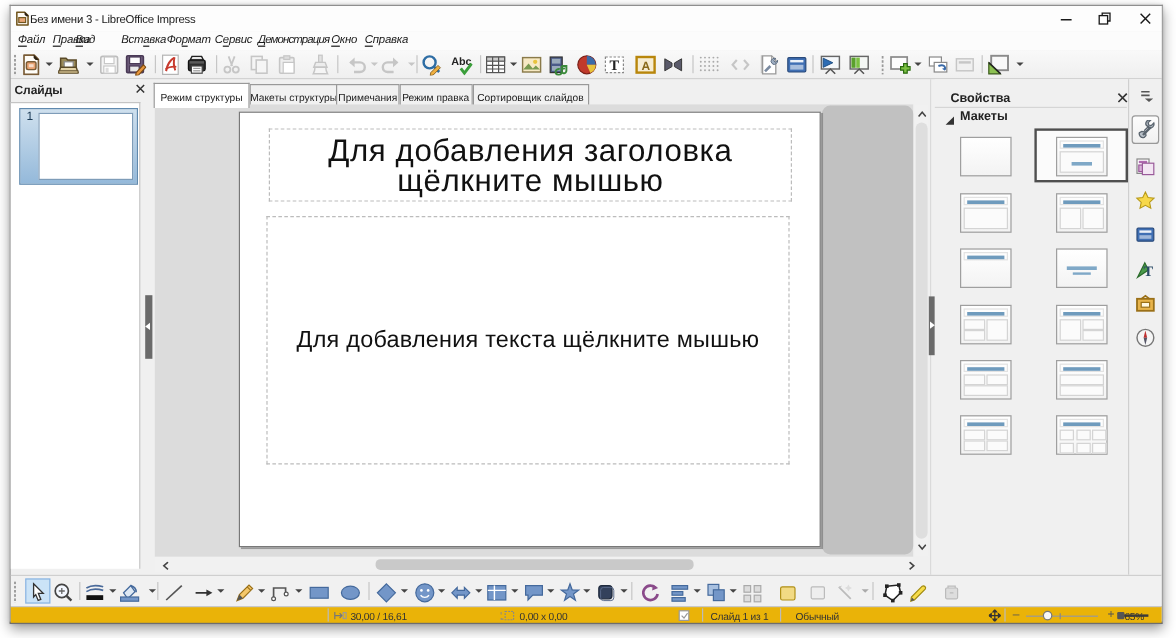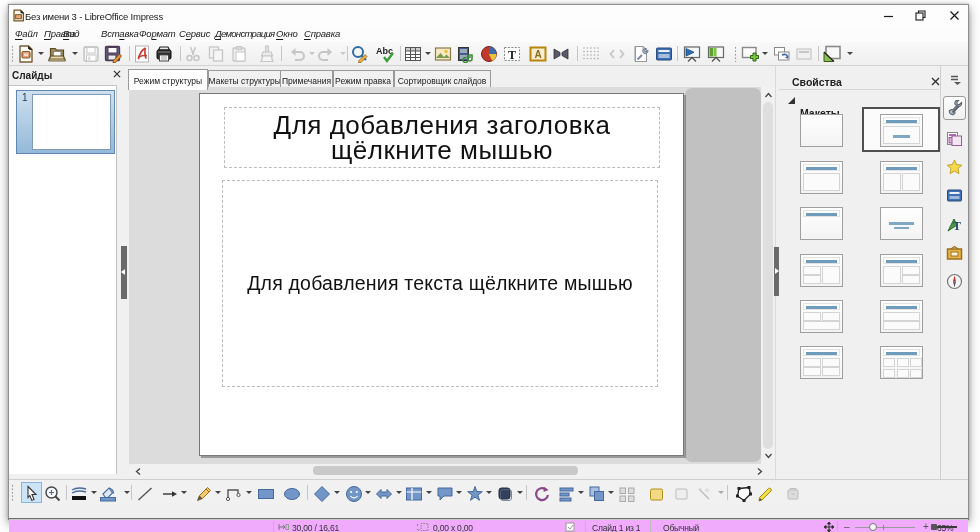--- a/index.html
+++ b/index.html
@@ -37,35 +37,35 @@
 #ph-title { left:24px; top:13px; width:436px; height:61px; text-align:center; font-size:26px; line-height:24.5px; letter-spacing:0.5px; color:#111; padding-top:5px; }
 #ph-body { left:22px; top:86px; width:436px; height:207px; }
 #ph-body .txt { position:absolute; left:0; top:91px; width:100%; text-align:center; font-size:19.5px; letter-spacing:0.2px; color:#111; }
 .sb { position:absolute; background:#f1f1f1; }
 .sb-thumb { position:absolute; background:#c9c9c9; }
 #sidebar { position:absolute; left:770px; top:61px; width:161px; height:413px; background:#f0f0f0; }
 #sb-title { position:absolute; left:13px; top:10px; font-size:10.5px; font-weight:bold; color:#222; }
 #sb-x { position:absolute; left:152px; top:11px; width:9px; height:9px; }
 #sb-sep { position:absolute; left:0px; top:23px; width:160px; height:1px; background:#d5d5d5; }
 #mk-tri { position:absolute; left:9px; top:31px; width:0; height:0; border-left:7px solid transparent; border-bottom:7px solid #333; }
-#mk-head { position:absolute; left:21px; top:41px; font-size:10.5px; font-weight:bold; color:#222; }
+#mk-head { position:absolute; left:21px; top:25px; font-size:10.5px; font-weight:bold; color:#222; }
 .lay { position:absolute; width:43px; height:33px; background:linear-gradient(#ffffff,#f3f3f3); border:1px solid #9f9f9f; }
 .lay .tl { position:absolute; left:2px; top:2px; right:2px; height:7px; border:1px solid #e2e2e2; background:#fdfdfd; }
 .lay .tl i { position:absolute; left:2px; top:1.5px; right:2px; height:3px; background:#6f9bbd; }
 .lay .cb { position:absolute; border:1px solid #d4d4d4; background:#fbfbfb; }
 .lay .cl { position:absolute; background:#7fa8c7; height:3px; }
 .laysel { position:absolute; left:83px; top:41px; width:78px; height:45px; border:2px solid #4f4f4f; background:#fbfbfb; }
 #tabstrip { position:absolute; left:931px; top:61px; width:28px; height:413px; background:#f0f0f0; border-left:1px solid #cfcfcf; }
 .tsb { position:absolute; left:2px; width:23px; height:24px; }
 .tsb.active { background:linear-gradient(#fdfdfd,#f0f0f0); border:1px solid #999; border-radius:3px; }
 #drawbar { position:absolute; left:0; top:474px; width:100%; height:26px; background:#f1f1f1; border-top:1px solid #cfcfcf; }
 .di { position:absolute; top:5px; width:18px; height:18px; }
 .dsep { position:absolute; top:5px; width:1px; height:15px; background:#c6c6c6; }
 .ddrop { position:absolute; top:11px; width:0; height:0; border-left:3px solid transparent; border-right:3px solid transparent; border-top:3.5px solid #444; }
-#statusbar { position:absolute; left:0; top:500px; width:100%; height:14px; background:#f0abfc; border-top:1px solid #c8c8c8;margin-top:14px; }
+#statusbar { position:absolute; left:0; top:500px; width:100%; height:14px; background:#eab308; border-top:1px solid #c8c8c8; }
 .st { position:absolute; top:2.5px; white-space:nowrap; font-size:8.5px; letter-spacing:-0.2px; color:#333; }
 .ssep { position:absolute; top:1px; width:1px; height:11px; background:#bbb; }
 .arr { position:absolute; color:#444; }
 </style>
 </head>
 <body>
 <div id="win">
 <div id="titlebar">
 <svg class="abs" style="left:3px; top:4px;" width="13" height="13" viewBox="0 0 16 16">
  <path d="M2.5 1.5 h8 l3.5 3.5 v9.5 h-11.5 z" fill="#fdf9f3" stroke="#72561e" stroke-width="1.6" stroke-linejoin="round"></path>

